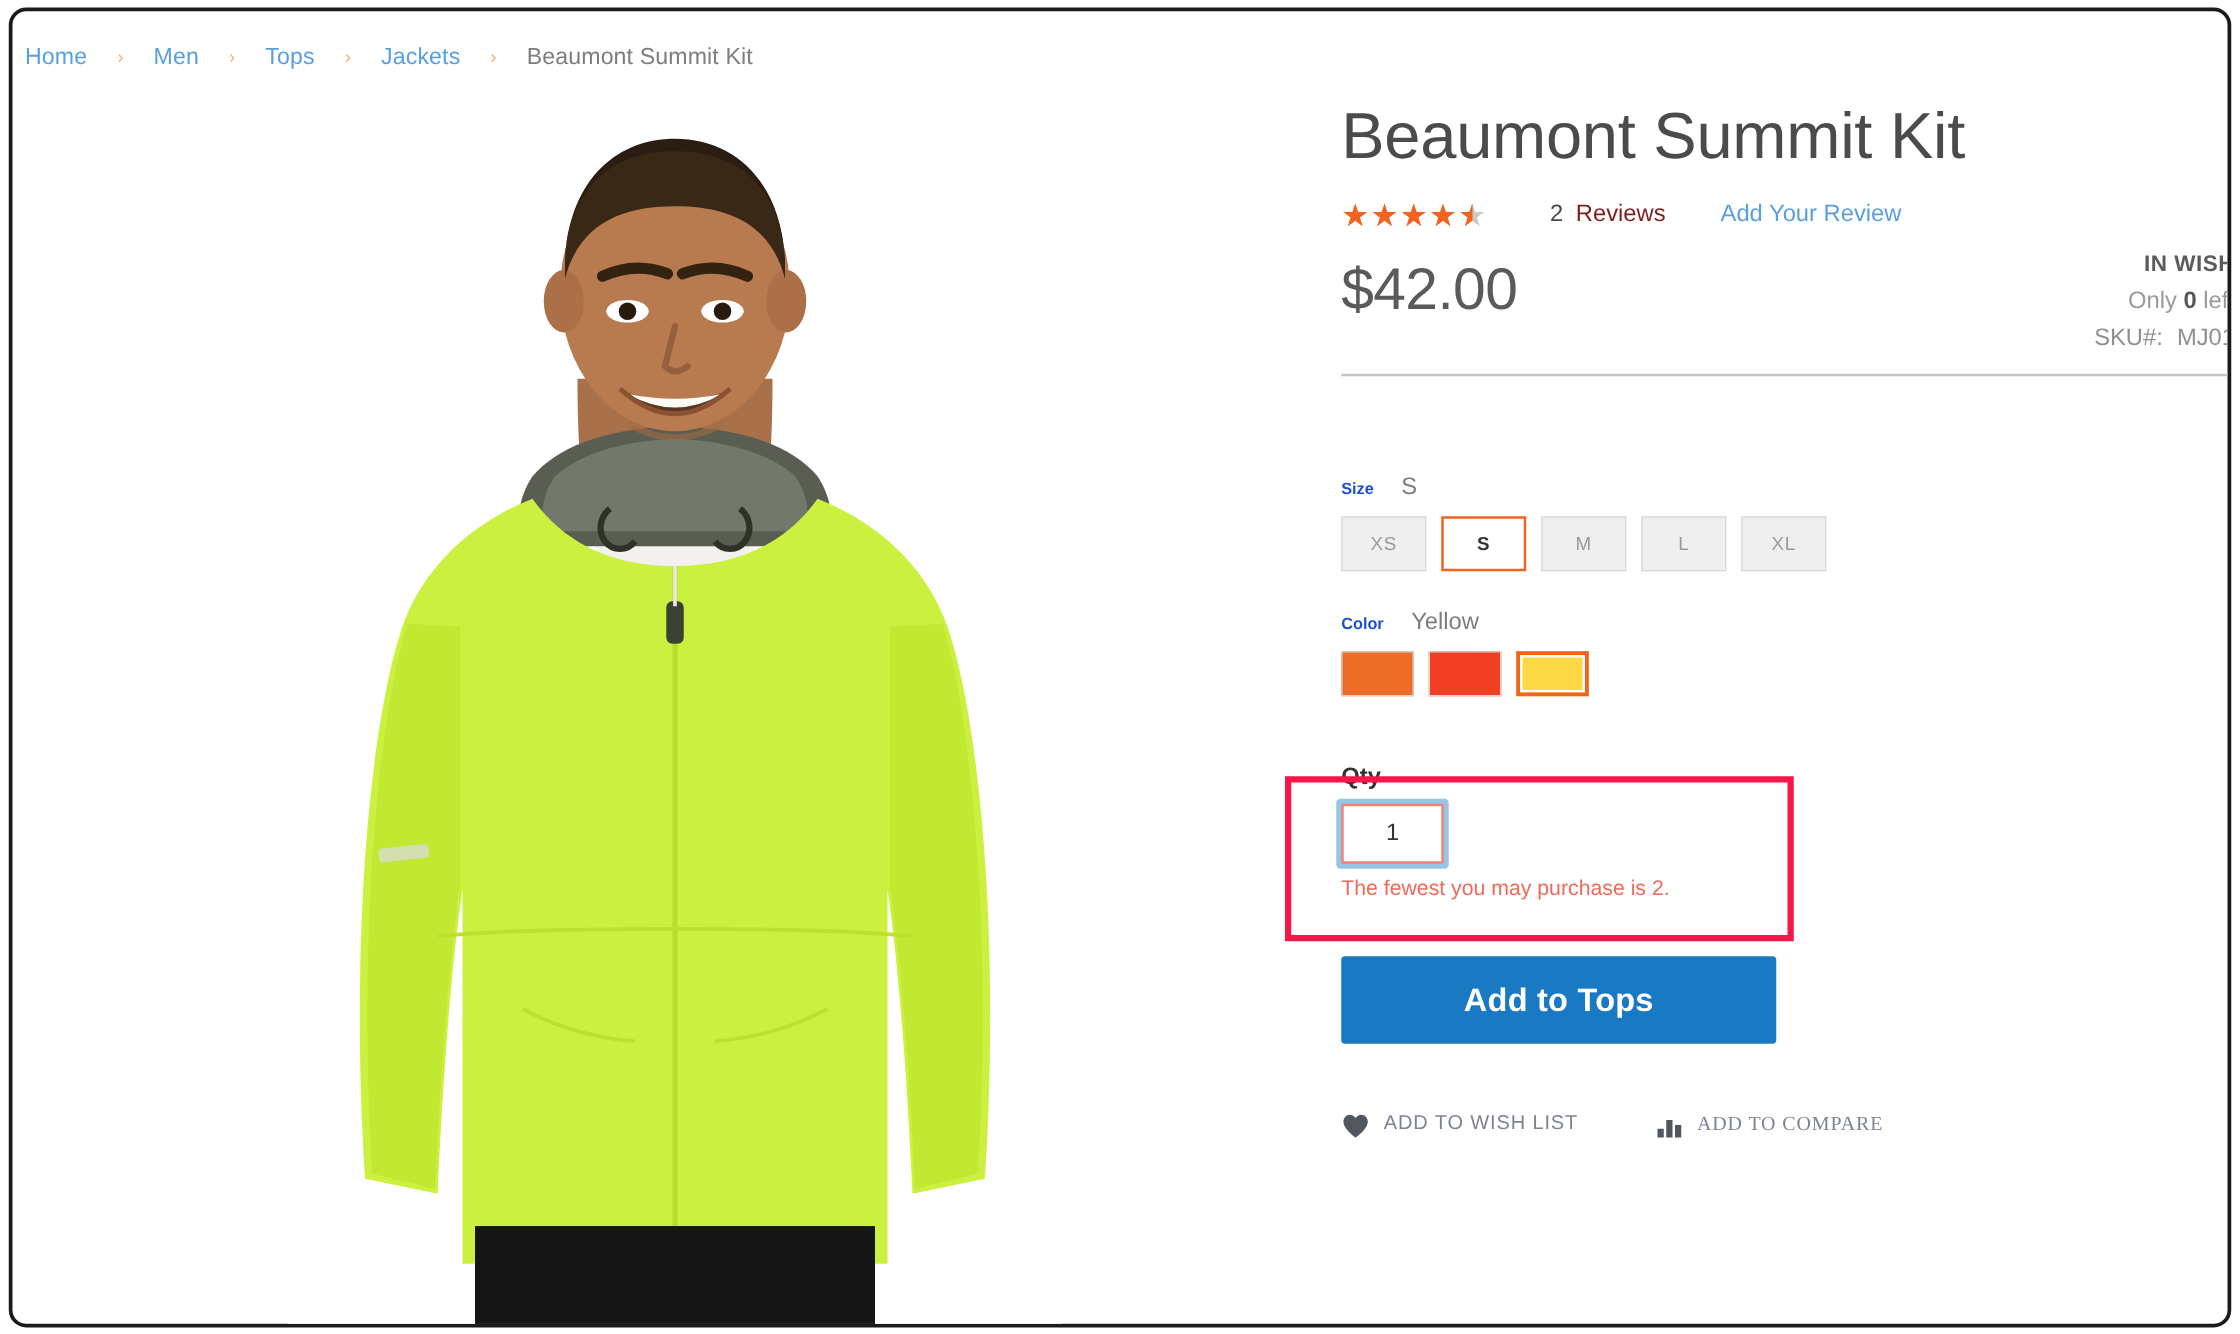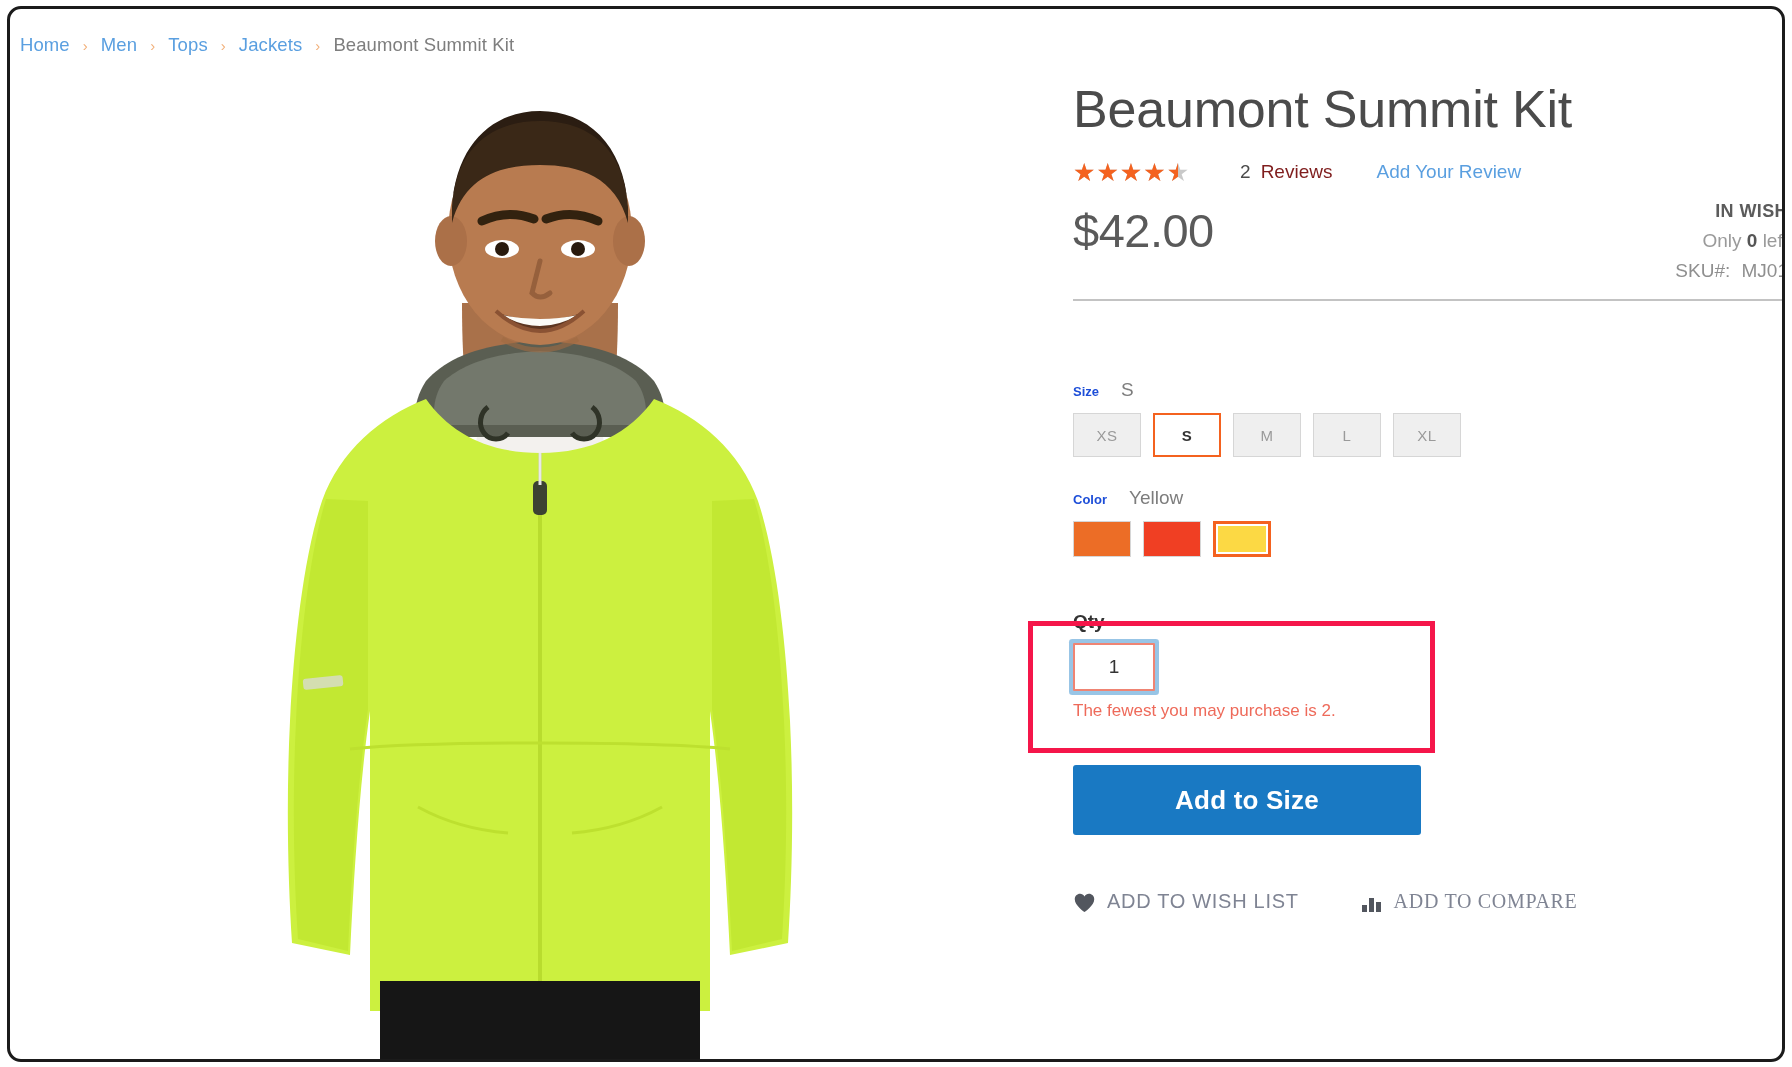--- a/index.html
+++ b/index.html
@@ -33,20 +33,21 @@
   #breadcrumb {
     position: absolute;
     left: 10px;
     top: 25px;
     display: flex;
     align-items: center;
     font-size: 18.5px;
     color: #6d6d6d;
     letter-spacing: .1px;
     white-space: nowrap;
+    gap: 11px;
   }
   #breadcrumb .crumb-link {
     color: #5a9fe0;
     text-decoration: none;
     cursor: pointer;
   }
   #breadcrumb .crumb-current { color: #7e7e7e; }
   #breadcrumb .sep {
     color: #f2b07a;
     margin: 0 13px;
@@ -272,22 +273,22 @@
   }
 
   
   #secondary-actions {
     margin-top: 55px;
     display: flex;
     align-items: center;
   }
   .sec-action {
     display: flex;
-    align-items: flex-end;
-    font-size: 20px;
+    align-items: flex-start;
+    font-size: 16px;
     letter-spacing: .7px;
     color: #7f8493;
     cursor: pointer;
     text-decoration: none;
   }
   .sec-action + .sec-action { margin-left: 62px; font-family: Liberation Serif, serif; }
   .sec-icon {
     display: inline-flex;
     margin-right: 11px;
     color: #52565e;
@@ -450,21 +451,21 @@
             <div class="color-sw selected" id="color-sw-2" style="background: rgb(252, 217, 68);"></div>
           </div>
         </div>
 
         <div id="qty-block">
           <div id="qty-label">Qty</div>
           <input id="qty-input" type="text" value="1" placeholder="" style="">
           <div id="qty-error">The fewest you may purchase is 2.</div>
         </div>
 
-        <button id="add-to-cart">Add to Size</button>
+        <button id="add-to-cart">Add to Tops</button>
 
         <div id="secondary-actions">
           <a class="sec-action">
             <span class="sec-icon">
               <svg width="23" height="21" viewBox="0 0 24 22" aria-hidden="true">
                 <path d="M12 21S1.8 14.3 1.8 7.6C1.8 4.2 4.3 1.8 7.3 1.8c2 0 3.7 1.1 4.7 2.8 1-1.7 2.7-2.8 4.7-2.8 3 0 5.5 2.4 5.5 5.8C22.2 14.3 12 21 12 21z" fill="#52565e"></path>
               </svg>
             </span>
             <span>ADD TO WISH LIST</span>
           </a>

